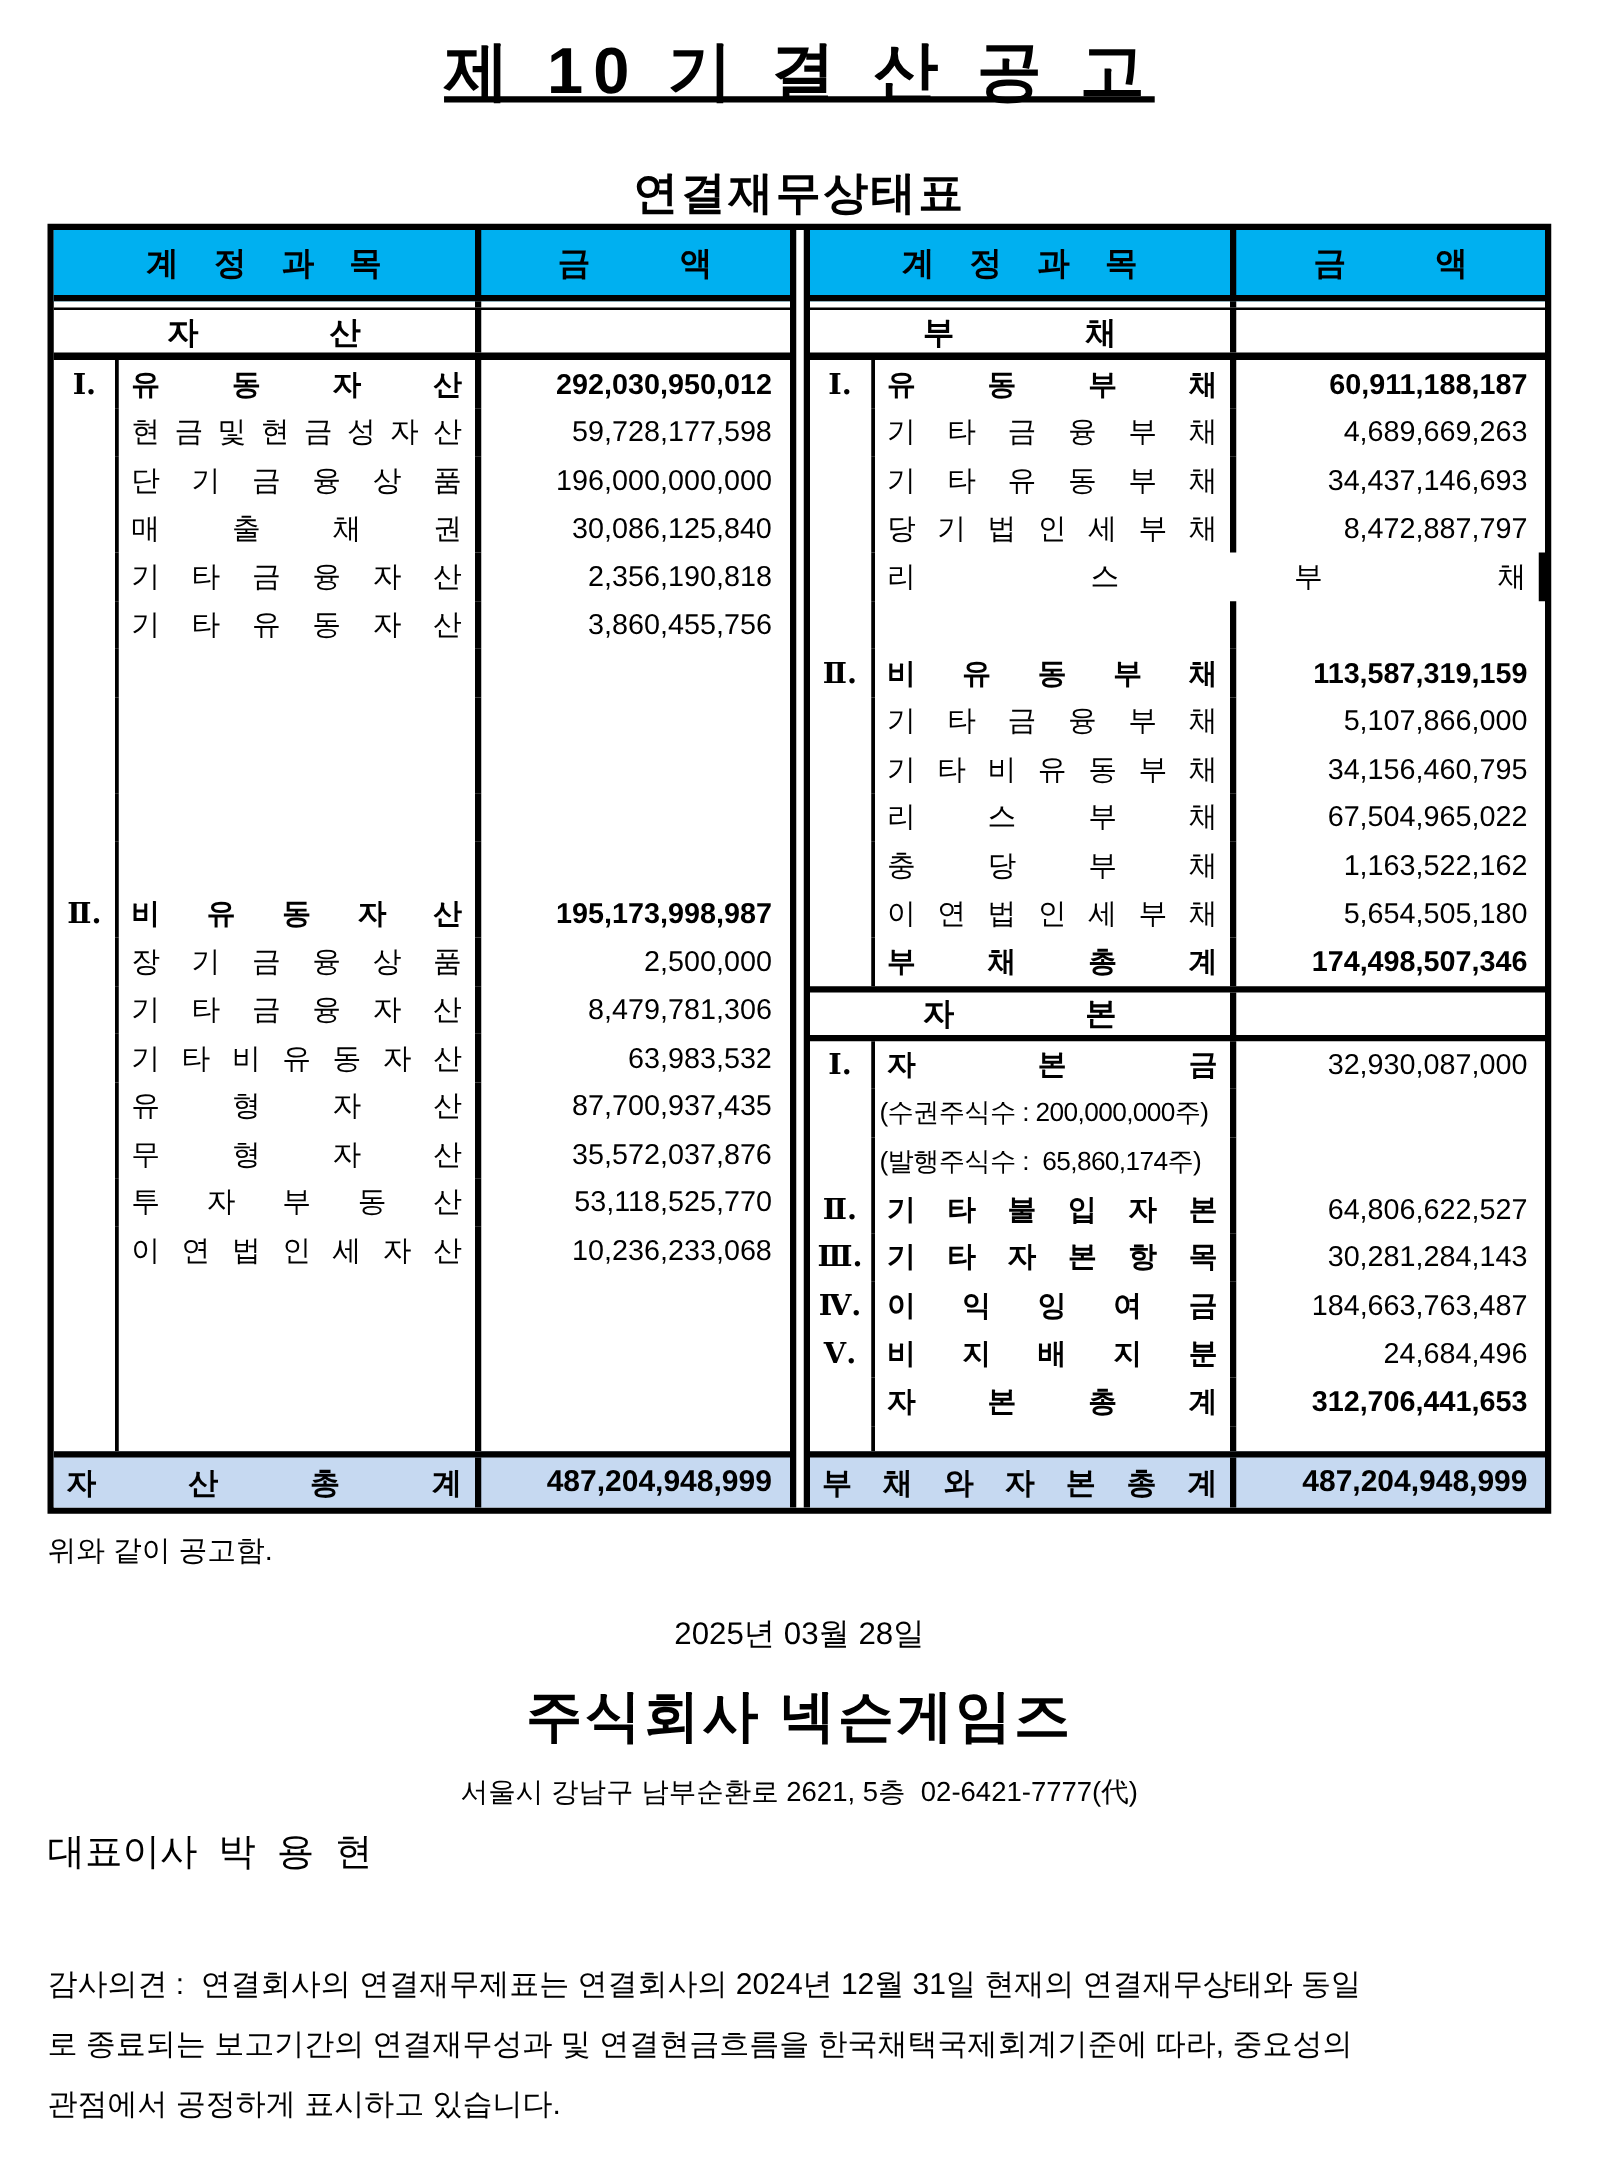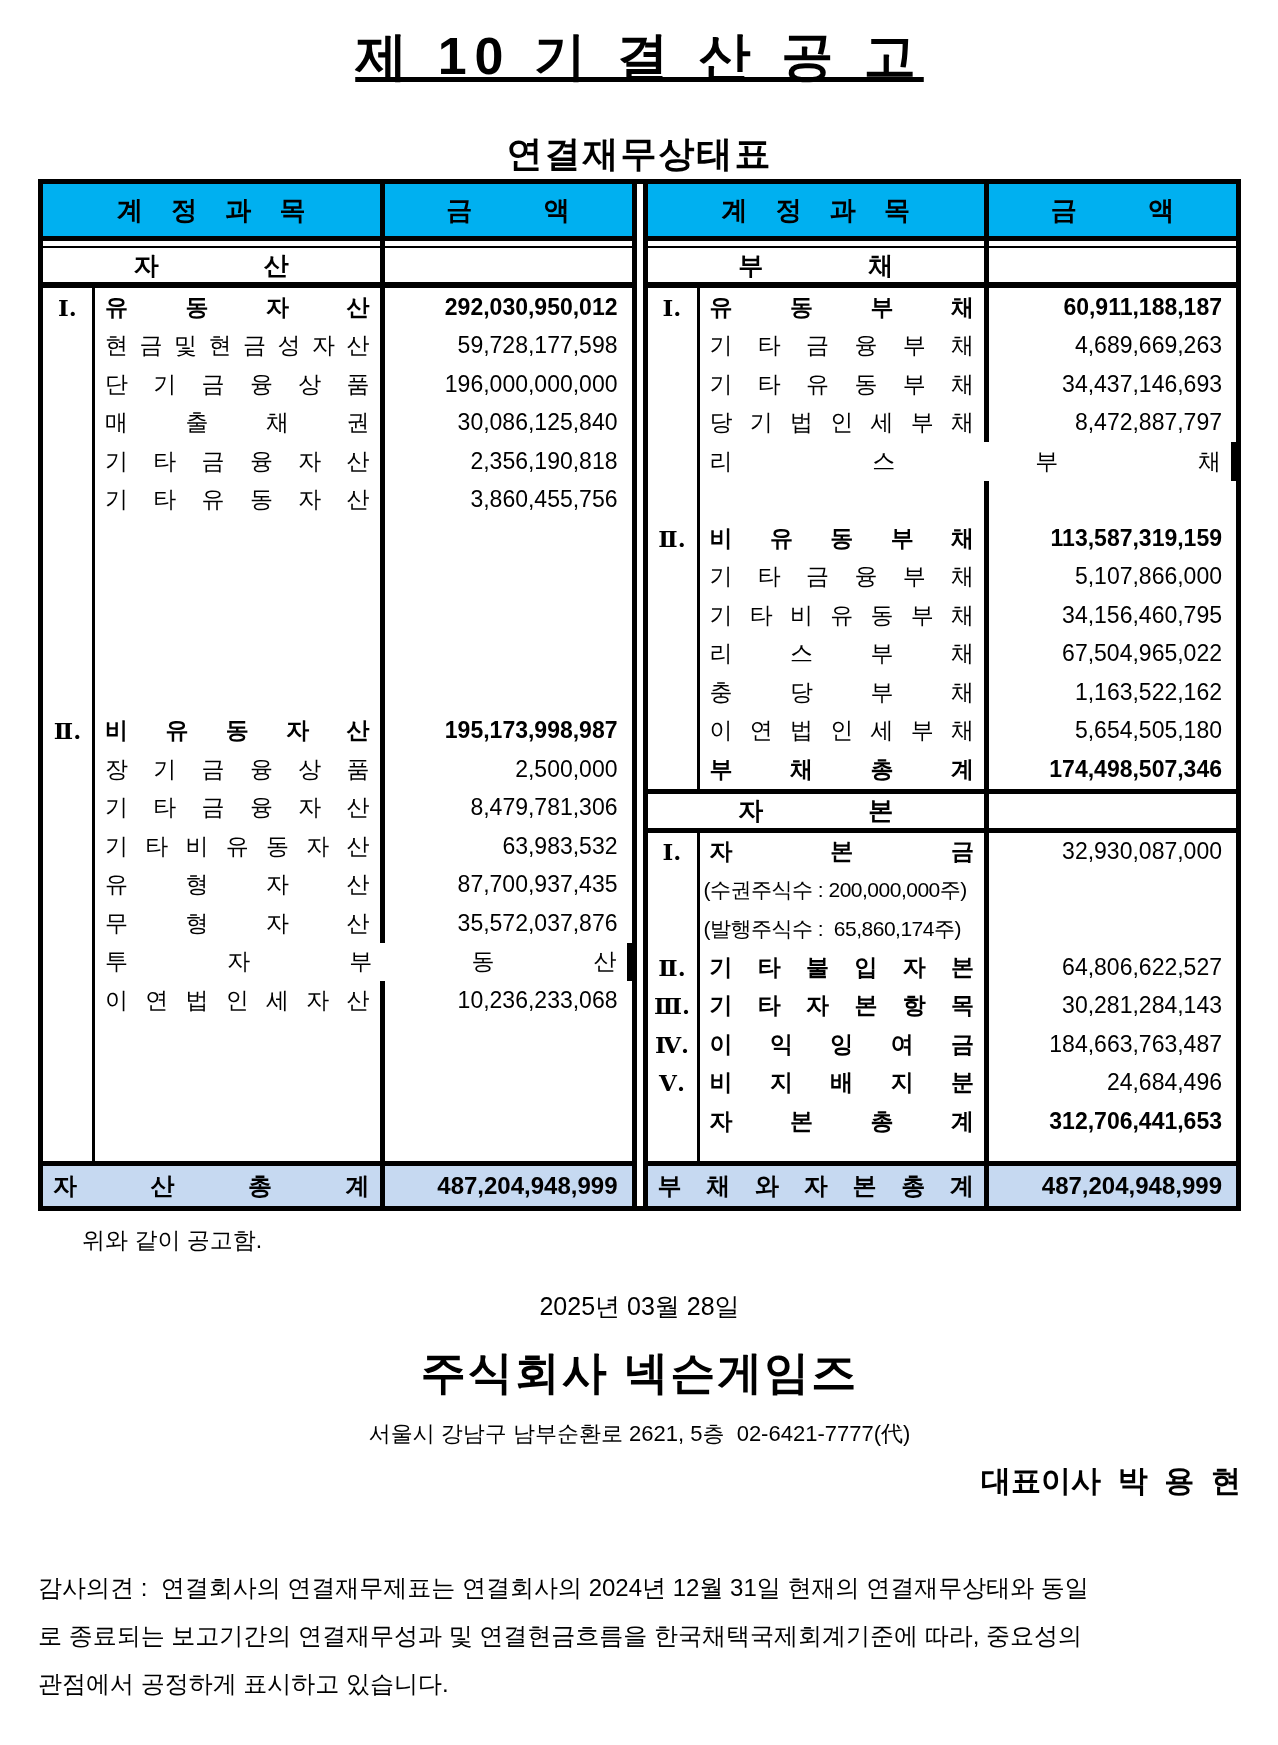--- a/index.html
+++ b/index.html
@@ -77,25 +77,25 @@
   .total { flex: 0 0 45px; height: 45px; border-top: 5px solid #000; background: var(--total-bg, #C6D9F1); display: flex; }
   .t-name { flex: 1; border-right: 5px solid #000; display: flex; align-items: center; padding: 0 10px; font-size: 24px; font-weight: bold; }
   .t-amt { width: 247px; display: flex; align-items: center; justify-content: flex-end; padding-right: 14px; font-size: 24px; font-weight: bold; }
 
   .spread { display: flex; justify-content: space-between; width: 100%; }
   .spread.w56 { width: 56%; }
   .spread.w50 { width: 50%; }
   .spread.w46 { width: 46%; }
 
   
-  .announce { margin-top: 14px; font-size: 23px; margin-left: 44px; }
+  .announce { margin-top: 14px; font-size: 23px; }
   .fdate { margin-top: 34px; text-align: center; font-size: 25px; }
   .company { margin-top: 20px; text-align: center; font-size: 45px; font-weight: bold; letter-spacing: 2px; }
   .addr { margin-top: 16px; text-align: center; font-size: 22px; white-space: pre; }
-  .ceo { margin-top: 12px; text-align: right; font-size: 30px; font-weight: bold; white-space: pre; }
+  .ceo { margin-top: 12px; text-align: left; font-size: 30px; font-weight: normal; white-space: pre; }
   .audit { margin-top: 62px; font-size: 24px; line-height: 2.0; }
   .audit div { white-space: pre; }
 </style>
 </head>
 <body>
 
 <div class="page">
 
   <div class="title">제 10 기 결 산 공 고</div>
   <div class="subtitle">연결재무상태표</div>
@@ -326,20 +326,21 @@
               <div class="c-no"></div>
               <div class="c-name">
                 <div class="spread">
                   <span>투</span>
                   <span>자</span>
                   <span>부</span>
                   <span>동</span>
                   <span>산</span>
                 </div>
               </div>
+              <div class="c-amt">53,118,525,770</div>
             </div>
             <div class="trow">
               <div class="c-no"></div>
               <div class="c-name">
                 <div class="spread">
                   <span>이</span>
                   <span>연</span>
                   <span>법</span>
                   <span>인</span>
                   <span>세</span>

